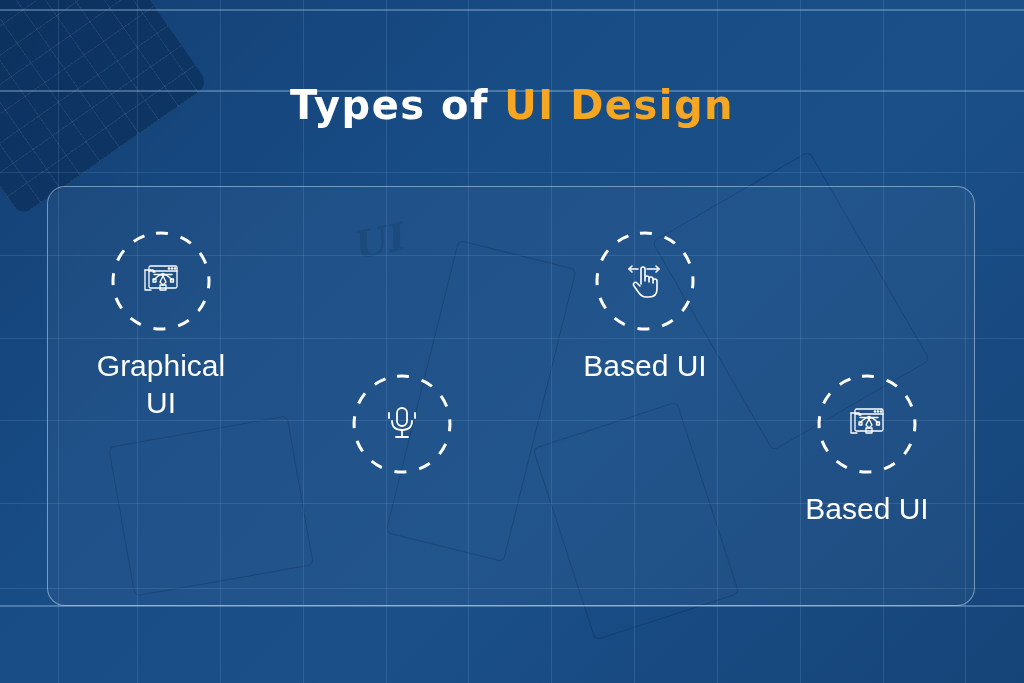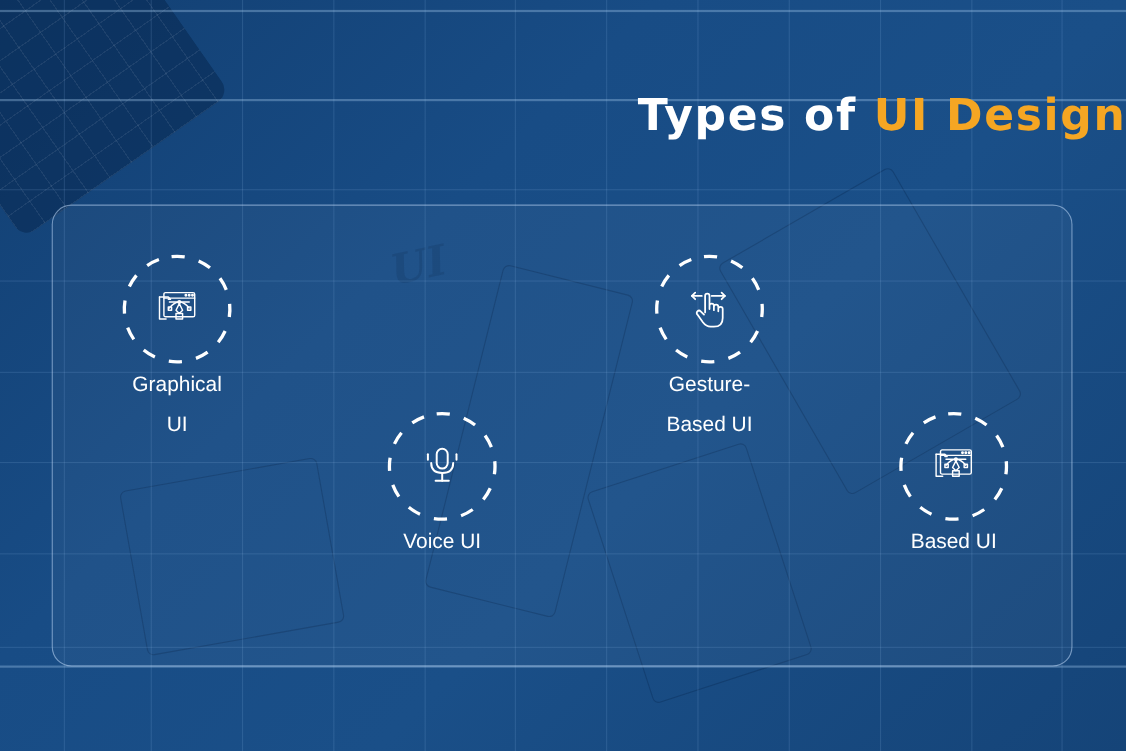--- a/index.html
+++ b/index.html
@@ -25,42 +25,42 @@
     position: absolute; left: 355px; top: 218px; font-size: 38px; font-style: italic;
     font-family: "DejaVu Serif", serif; font-weight: bold; color: rgba(10,40,80,0.22);
     transform: rotate(-12deg);
   }
   .grid-v, .grid-h { position: absolute; background: rgba(150,190,235,0.16); }
   .grid-v { top: 0; bottom: 0; width: 1px; }
   .grid-h { left: 0; right: 0; height: 1px; }
   .grid-h.bright { background: rgba(170,205,240,0.35); height: 1.5px; }
 
   .title {
-    position: absolute; left: 0; right: 0; top: 82px; text-align: right;
+    position: absolute; left: 0; right: 0; top: 82px; text-align: center;
     font-family: "DejaVu Sans", sans-serif; font-weight: bold; font-size: 40px;
     letter-spacing: 1.5px; color: #ffffff;
   }
   .title .accent { color: #f5a623; }
 
   .card {
     position: absolute; left: 47px; top: 186px; width: 928px; height: 420px;
     border: 1.5px solid rgba(190,215,245,0.55); border-radius: 18px;
     background: rgba(255,255,255,0.035);
     box-sizing: border-box;
   }
 
   .item { position: absolute; width: 180px; text-align: center; }
   .ring {
     width: 100px; height: 100px; margin: 0 auto; position: relative;
   }
   .ring svg.circle { position: absolute; left: 0; top: 0; }
   .ring .glyph { position: absolute; left: 30px; top: 30px; width: 40px; height: 40px; }
   .label {
-    color: #ffffff; font-family: "Liberation Sans", sans-serif;
-    font-size: 19px; line-height: 37px;
+    margin-top: 16px; color: #ffffff; font-family: "Liberation Sans", sans-serif;
+    font-size: 30px; line-height: 37px;
   }
 </style>
 </head>
 <body>
 
 <div class="bg-layer">
   <div class="keyboard"></div>
   <div class="sketch" style="left:420px;top:250px;width:120px;height:300px;transform:rotate(14deg);"></div>
   <div class="sketch" style="left:560px;top:420px;width:150px;height:200px;transform:rotate(-18deg);"></div>
   <div class="sketch" style="left:700px;top:180px;width:180px;height:240px;transform:rotate(-30deg);"></div>
@@ -137,42 +137,38 @@
       <g fill="none" stroke="#fff" stroke-width="1.8" stroke-linecap="round">
         <rect x="15" y="4" width="10" height="18" rx="5"></rect>
         <path d="M10 17 q0 9 10 9 q10 0 10 -9"></path>
         <line x1="20" y1="26" x2="20" y2="33"></line>
         <line x1="14" y1="33" x2="26" y2="33"></line>
         <line x1="7" y1="9" x2="7" y2="14"></line>
         <line x1="33" y1="9" x2="33" y2="14"></line>
       </g>
     </svg>
   </div>
-  <div class="label">
-    <div>Voice UI</div>
-  </div>
 </div>
 
 <div class="item" style="left:555px;top:231px">
   <div class="ring">
     <svg class="circle" width="100" height="100" viewBox="0 0 100 100">
       <circle cx="50" cy="50" r="48" fill="none" stroke="#fff" stroke-width="3" stroke-dasharray="12 13.2" transform="rotate(-96 50 50)"></circle>
     </svg>
     <svg class="glyph" viewBox="0 0 40 40">
       <g fill="none" stroke="#fff" stroke-width="1.6" stroke-linecap="round" stroke-linejoin="round">
         <line x1="4" y1="8" x2="13" y2="8"></line>
           <path d="M7 5 l-3 3 l3 3"></path>
         <line x1="22" y1="8" x2="34" y2="8"></line>
           <path d="M31 5 l3 3 l-3 3"></path>
         <path d="M16 23 V8 a2 2 0 0 1 4 0 V20 M20 17 a2 2 0 0 1 4 0 V21 M24 18 a2 2 0 0 1 4 0 V22 M28 20 a2 2 0 0 1 4 0 V28 q0 8 -8 8 h-3 q-4 0 -7 -4 l-5 -7 a2 2 0 0 1 3 -3 l3 3"></path>
       </g>
     </svg>
   </div>
   <div class="label">
-    <div>Gesture-</div>
     <div>Based UI</div>
   </div>
 </div>
 
 <div class="item" style="left:777px;top:374px">
   <div class="ring">
     <svg class="circle" width="100" height="100" viewBox="0 0 100 100">
       <circle cx="50" cy="50" r="48" fill="none" stroke="#fff" stroke-width="3" stroke-dasharray="12 13.2" transform="rotate(-96 50 50)"></circle>
     </svg>
     <svg class="glyph" viewBox="0 0 40 40">

